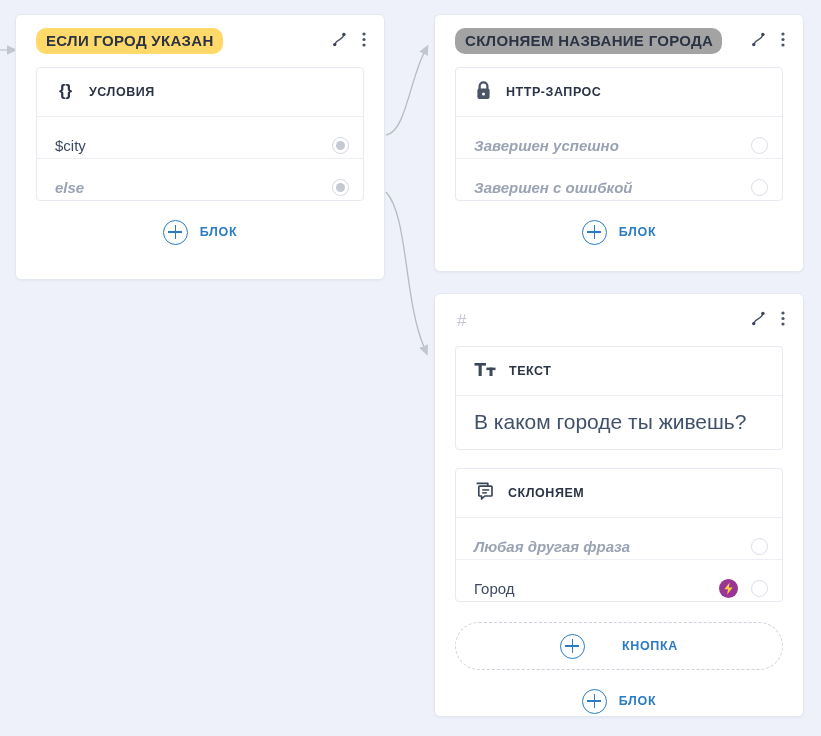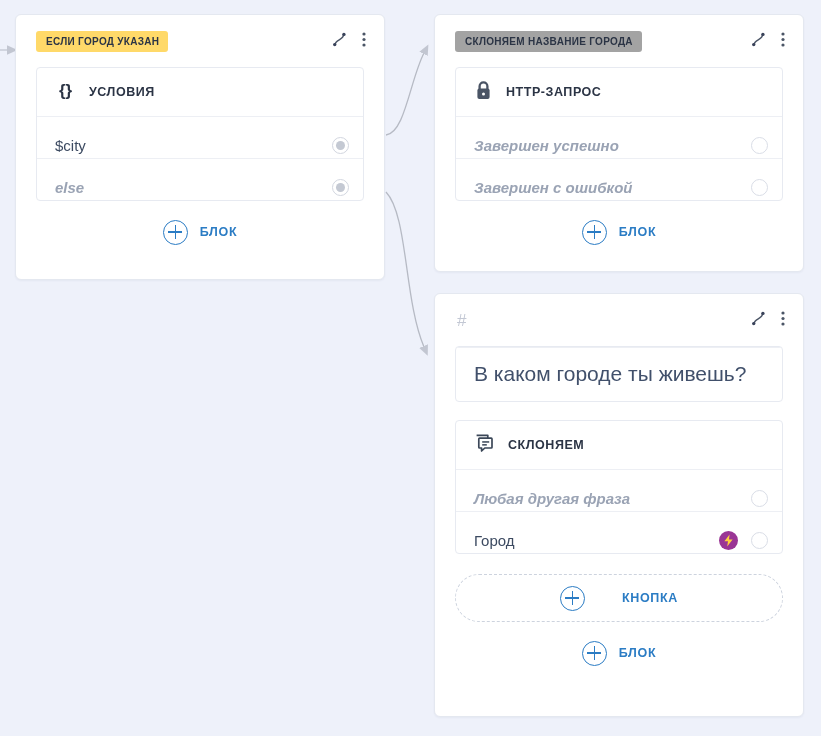--- a/index.html
+++ b/index.html
@@ -44,22 +44,22 @@
   .card-head {
     height: 52px;
     display: flex;
     align-items: center;
     padding: 0 18px 0 20px;
     box-sizing: border-box;
   }
   .badge {
     display: inline-block;
     padding: 5px 9px 5px 10px;
-    border-radius: 3px;
-    font-size: 10px;
+    border-radius: 10px;
+    font-size: 15px;
     font-weight: bold;
     letter-spacing: .3px;
     color: #2b3445;
     white-space: nowrap;
     line-height: 1.1;
   }
   .badge.yellow { background: #ffd969; }
   .badge.purple { background: #a3a3a3; }
   .hash {
     font-size: 17px;
@@ -335,20 +335,31 @@
           <svg width="4" height="17" viewBox="0 0 4 17">
             <circle cx="2" cy="3" r="1.6" fill="#4b5566"></circle>
             <circle cx="2" cy="8.5" r="1.6" fill="#4b5566"></circle>
             <circle cx="2" cy="14" r="1.6" fill="#4b5566"></circle>
           </svg>
         </span>
       </span>
     </div>
 
     <div class="block">
+      <div class="block-title">
+        <span class="ic">
+          <svg width="22" height="19" viewBox="0 0 22 19">
+            <rect x="0.5" y="3" width="11.5" height="2.6" fill="#3b4758"></rect>
+            <rect x="4.6" y="3" width="3.1" height="13" fill="#3b4758"></rect>
+            <rect x="12.4" y="7.6" width="9.1" height="2.5" fill="#3b4758"></rect>
+            <rect x="15.5" y="7.6" width="3" height="8.4" fill="#3b4758"></rect>
+          </svg>
+        </span>
+        <span class="label">ТЕКСТ</span>
+      </div>
       <div class="block-body">В каком городе ты живешь?</div>
     </div>
 
     <div class="block">
       <div class="block-title">
         <span class="ic">
           <svg width="21" height="20" viewBox="0 0 21 20">
             <path d="M2.6,2.3 h11.2 v10.4 h-2.1" stroke="#3b4758" stroke-width="1.7" fill="none" stroke-linejoin="round"></path>
             <path d="M5.6,5.2 h11.6 a0.8,0.8 0 0 1 0.8,0.8 v8.2
                      a0.8,0.8 0 0 1 -0.8,0.8 h-6.4 l-3.2,3 v-3 h-2

